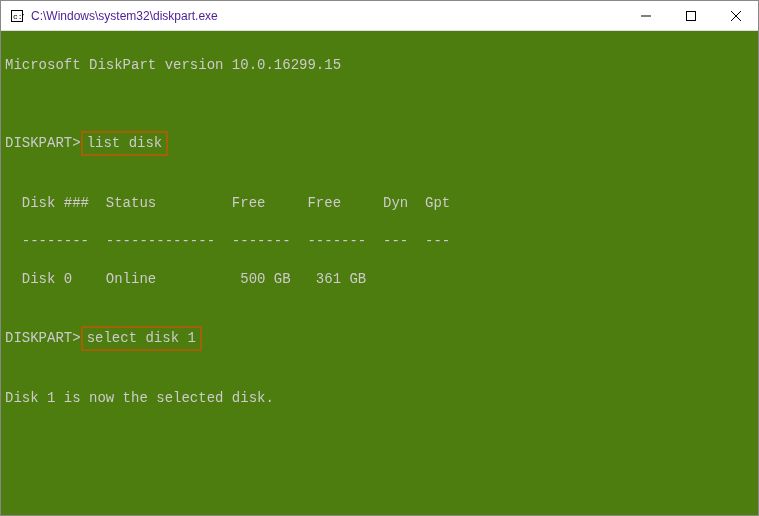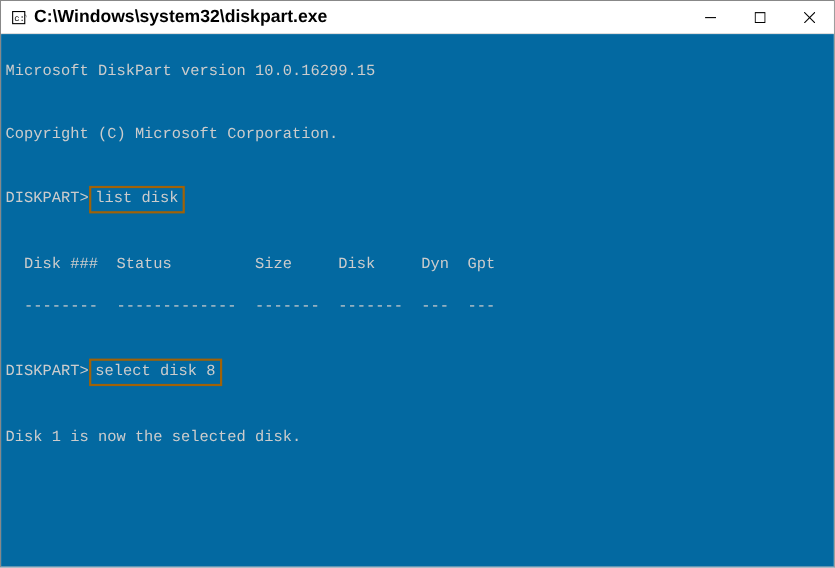--- a/index.html
+++ b/index.html
@@ -31,42 +31,41 @@
       margin: 0 6px 0 8px;
       display: inline-flex;
       align-items: center;
       justify-content: center;
       font-size: 12px;
       color: #333;
     }
     .title-text {
       flex: 1;
       font-family: "Segoe UI", sans-serif;
-      font-size: 16px;
-      color: #000000;
-      font-weight: bold;
+      font-size: 12px;
+      color: #4c1d95;
     }
     .win-controls {
       display: flex;
       height: 100%;
     }
     .win-btn {
       width: 45px;
       height: 100%;
       display: flex;
       align-items: center;
       justify-content: center;
       font-family: "Segoe UI", sans-serif;
       font-size: 10px;
       color: #000;
       cursor: pointer;
     }
     .terminal {
       flex: 1;
-      background: #0369a1;
+      background: #4d7c0f;
       color: #ccc;
       font-size: 14px;
       line-height: 1.35;
       padding: 6px 4px;
       overflow: hidden;
       white-space: pre;
       font-family: Consolas, "Courier New", monospace;
     }
     .line { display: block; white-space: pre; }
     .blank { height: 1.35em; }
@@ -108,28 +107,28 @@
             <line x1="0" y1="0" x2="10" y2="10" stroke="#000" stroke-width="1"></line>
             <line x1="10" y1="0" x2="0" y2="10" stroke="#000" stroke-width="1"></line>
           </svg>
       </div>
     </div>
   </div>
 
   <div class="terminal">
 <span class="line">Microsoft DiskPart version 10.0.16299.15</span>
 <span class="blank"></span>
-<span class="line">Copyright (C) Microsoft Corporation.</span>
 <span class="blank"></span>
 <span class="prompt-line"><span>DISKPART&gt;</span> <span class="hl">list disk</span></span>
 <span class="blank"></span>
-<span class="line">  Disk ###  Status         Size     Disk     Dyn  Gpt</span>
+<span class="line">  Disk ###  Status         Free     Free     Dyn  Gpt</span>
 <span class="line">  --------  -------------  -------  -------  ---  ---</span>
+<span class="line">  Disk 0    Online          500 GB   361 GB</span>
 <span class="blank"></span>
-<span class="prompt-line"><span>DISKPART&gt;</span> <span class="hl">select disk 8</span></span>
+<span class="prompt-line"><span>DISKPART&gt;</span> <span class="hl">select disk 1</span></span>
 <span class="blank"></span>
 <span class="line">Disk 1 is now the selected disk.</span>
 <span class="blank"></span>
 
 <span class="blank"></span>
 
 
 
 <span class="blank"></span>
 

